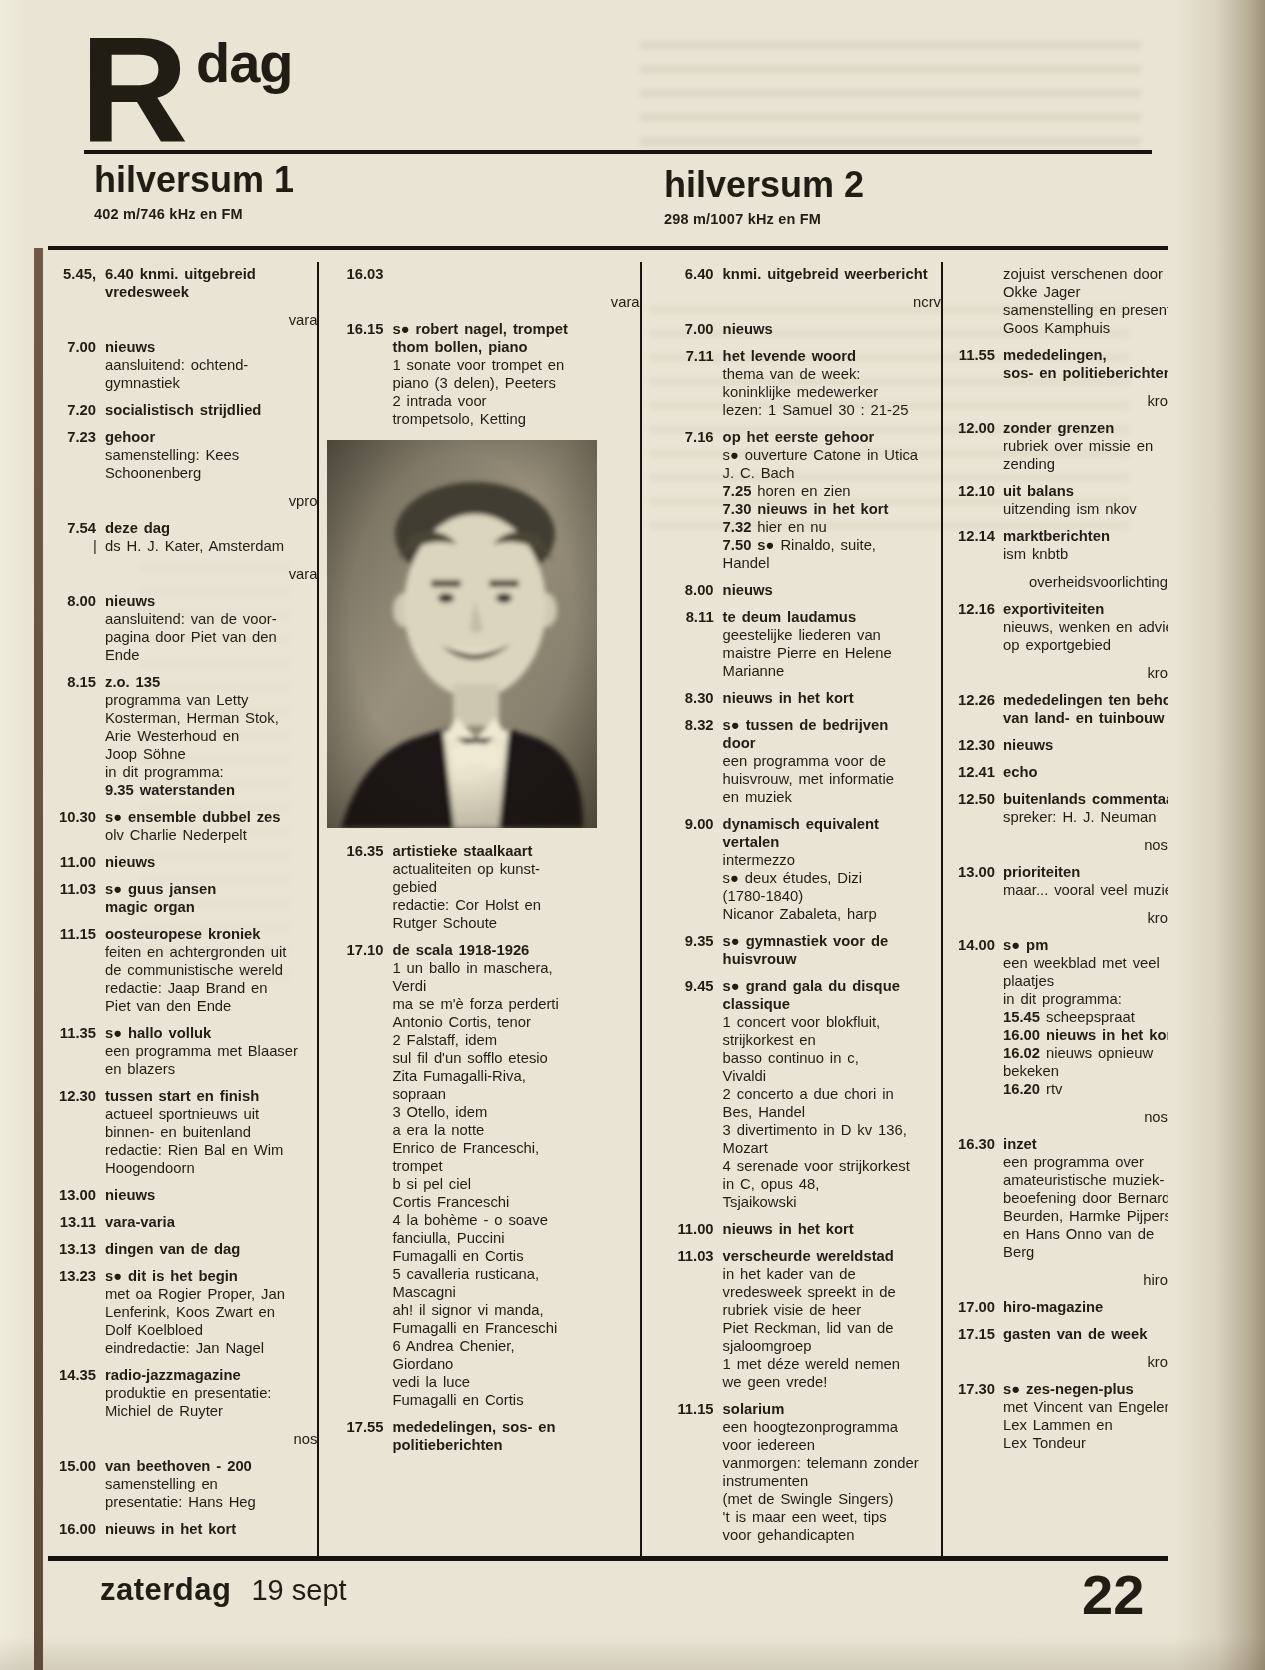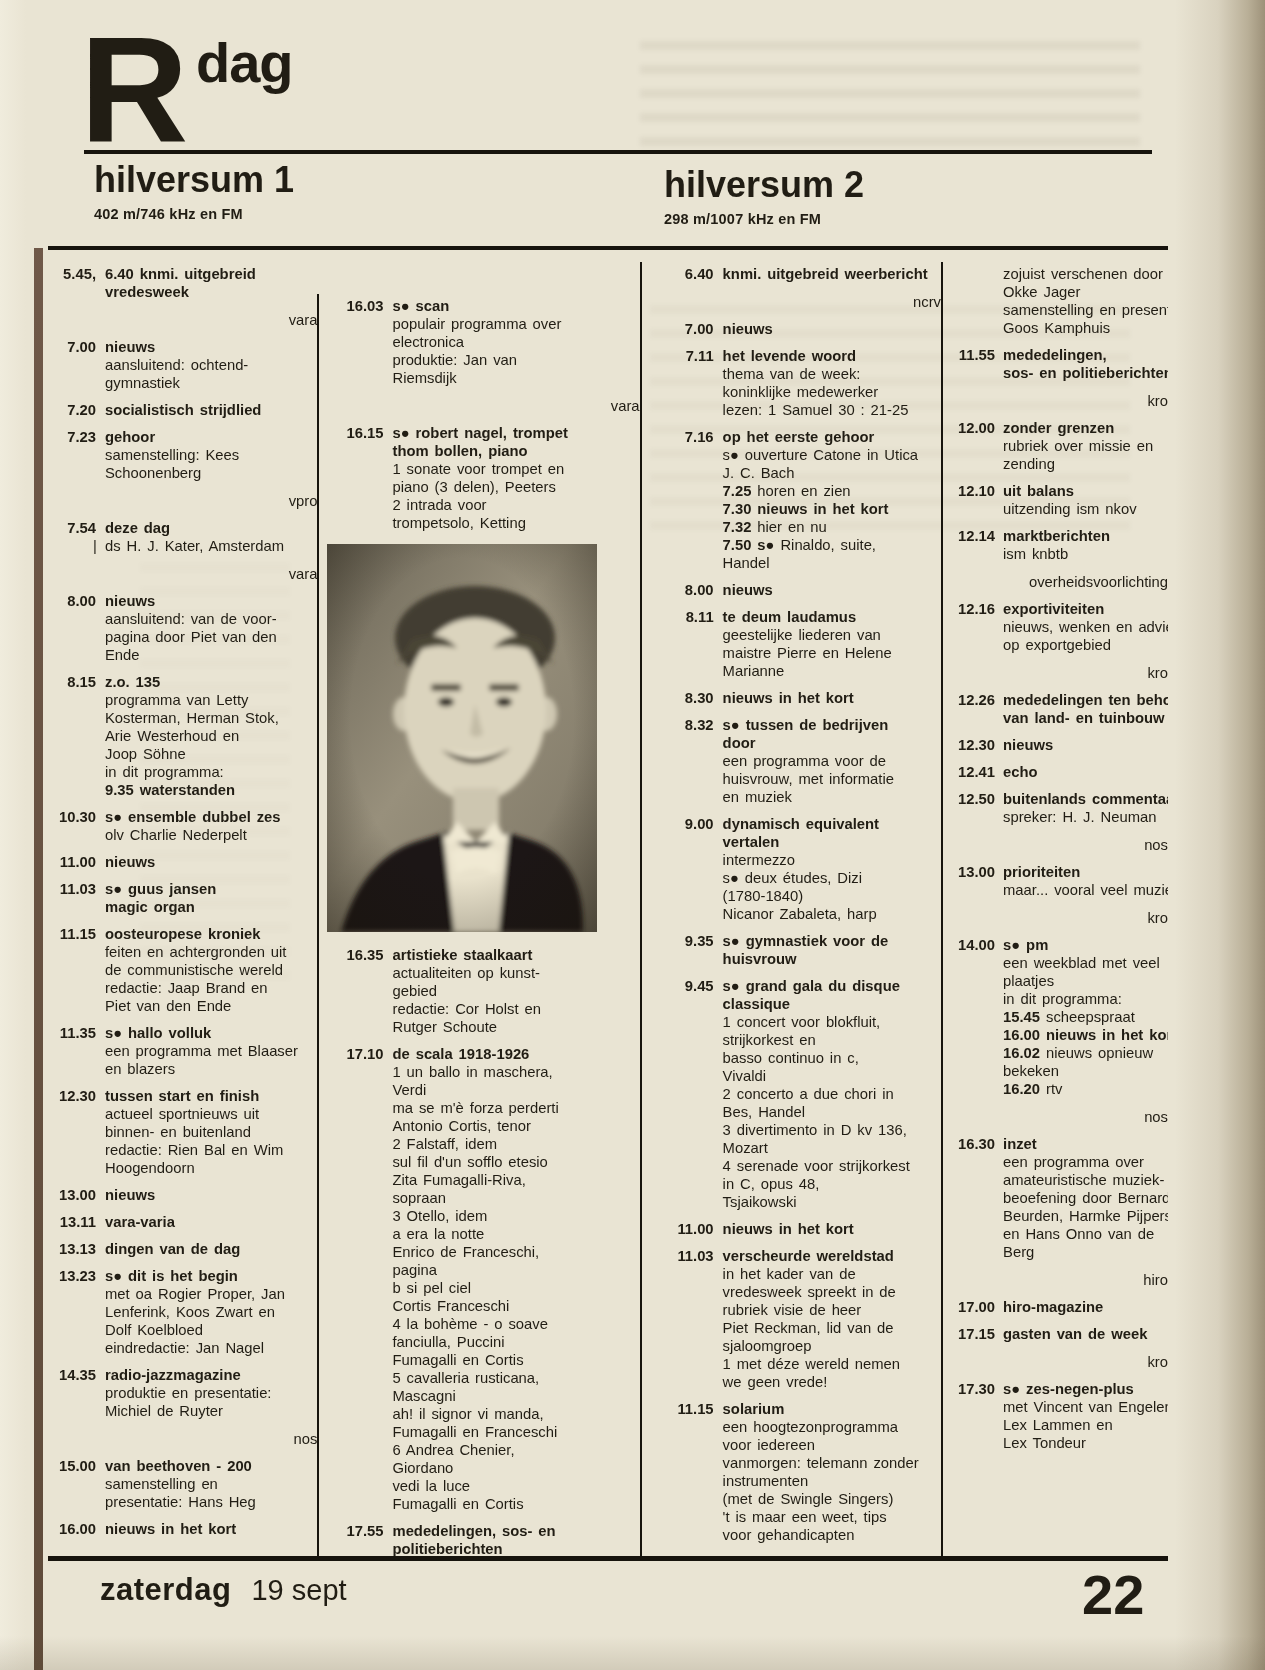--- a/index.html
+++ b/index.html
@@ -28,21 +28,21 @@
   .station{position:absolute;}
   .st1{left:94px;top:162px;}
   .st2{left:664px;top:167px;}
   .station .name{font-size:36px;font-weight:700;letter-spacing:0;line-height:1;}
   .station .freq{font-size:14.5px;font-weight:700;margin-top:8px;letter-spacing:.2px;}
 
   .listings{position:absolute;left:48px;top:262px;width:1120px;height:1294px;display:flex;overflow:hidden;}
   .col{box-sizing:border-box;font-size:14.8px;line-height:18px;word-spacing:1.8px;overflow:hidden;
        --tw:48px;--gap:9px;}
   .col1{width:272px;}
-  .col2{width:325px;border-left:2px solid #17140d;padding-left:16px;margin-top:32px;}
+  .col2{width:325px;border-left:2px solid #17140d;padding-left:16px;}
   .col3{width:304px;border-left:2px solid #17140d;padding-left:24px;}
   .col4{width:229px;border-left:2px solid #17140d;padding-left:8px;--tw:44px;--gap:8px;}
 
   .entry{display:flex;margin-top:9px;}
   .entry:first-child{margin-top:3px;}
   .time{width:var(--tw);flex:none;text-align:right;font-weight:700;margin-right:var(--gap);white-space:nowrap;}
   .content{flex:1;min-width:0;overflow:visible;}
   .ln{min-height:18px;white-space:nowrap;position:relative;}
   .b{font-weight:700;}
   .tick{position:absolute;left:-12px;font-weight:400;}
@@ -238,27 +238,20 @@
         <div class="entry">
           <div class="time">16.00</div>
           <div class="content">
             <div class="ln b">nieuws in het kort</div>
           </div>
         </div>
       </div>
     <div class="col col2">
         <div class="entry">
           <div class="time">16.03</div>
-          <div class="content">
-            <div class="ln b">s● scan</div>
-            <div class="ln">populair programma over</div>
-            <div class="ln">electronica</div>
-            <div class="ln">produktie: Jan van</div>
-            <div class="ln">Riemsdijk</div>
-          </div>
         </div>
         <div class="network">vara</div>
         <div class="entry">
           <div class="time">16.15</div>
           <div class="content">
             <div class="ln b">s● robert nagel, trompet</div>
             <div class="ln b">thom bollen, piano</div>
             <div class="ln">1 sonate voor trompet en</div>
             <div class="ln">piano (3 delen), Peeters</div>
             <div class="ln">2 intrada voor</div>
@@ -324,21 +317,21 @@
             <div class="ln">Verdi</div>
             <div class="ln">ma se m'è forza perderti</div>
             <div class="ln">Antonio Cortis, tenor</div>
             <div class="ln">2 Falstaff, idem</div>
             <div class="ln">sul fil d'un sofflo etesio</div>
             <div class="ln">Zita Fumagalli-Riva,</div>
             <div class="ln">sopraan</div>
             <div class="ln">3 Otello, idem</div>
             <div class="ln">a era la notte</div>
             <div class="ln">Enrico de Franceschi,</div>
-            <div class="ln">pagina</div>
+            <div class="ln">trompet</div>
             <div class="ln">b si pel ciel</div>
             <div class="ln">Cortis Franceschi</div>
             <div class="ln">4 la bohème - o soave</div>
             <div class="ln">fanciulla, Puccini</div>
             <div class="ln">Fumagalli en Cortis</div>
             <div class="ln">5 cavalleria rusticana,</div>
             <div class="ln">Mascagni</div>
             <div class="ln">ah! il signor vi manda,</div>
             <div class="ln">Fumagalli en Franceschi</div>
             <div class="ln">6 Andrea Chenier,</div>

